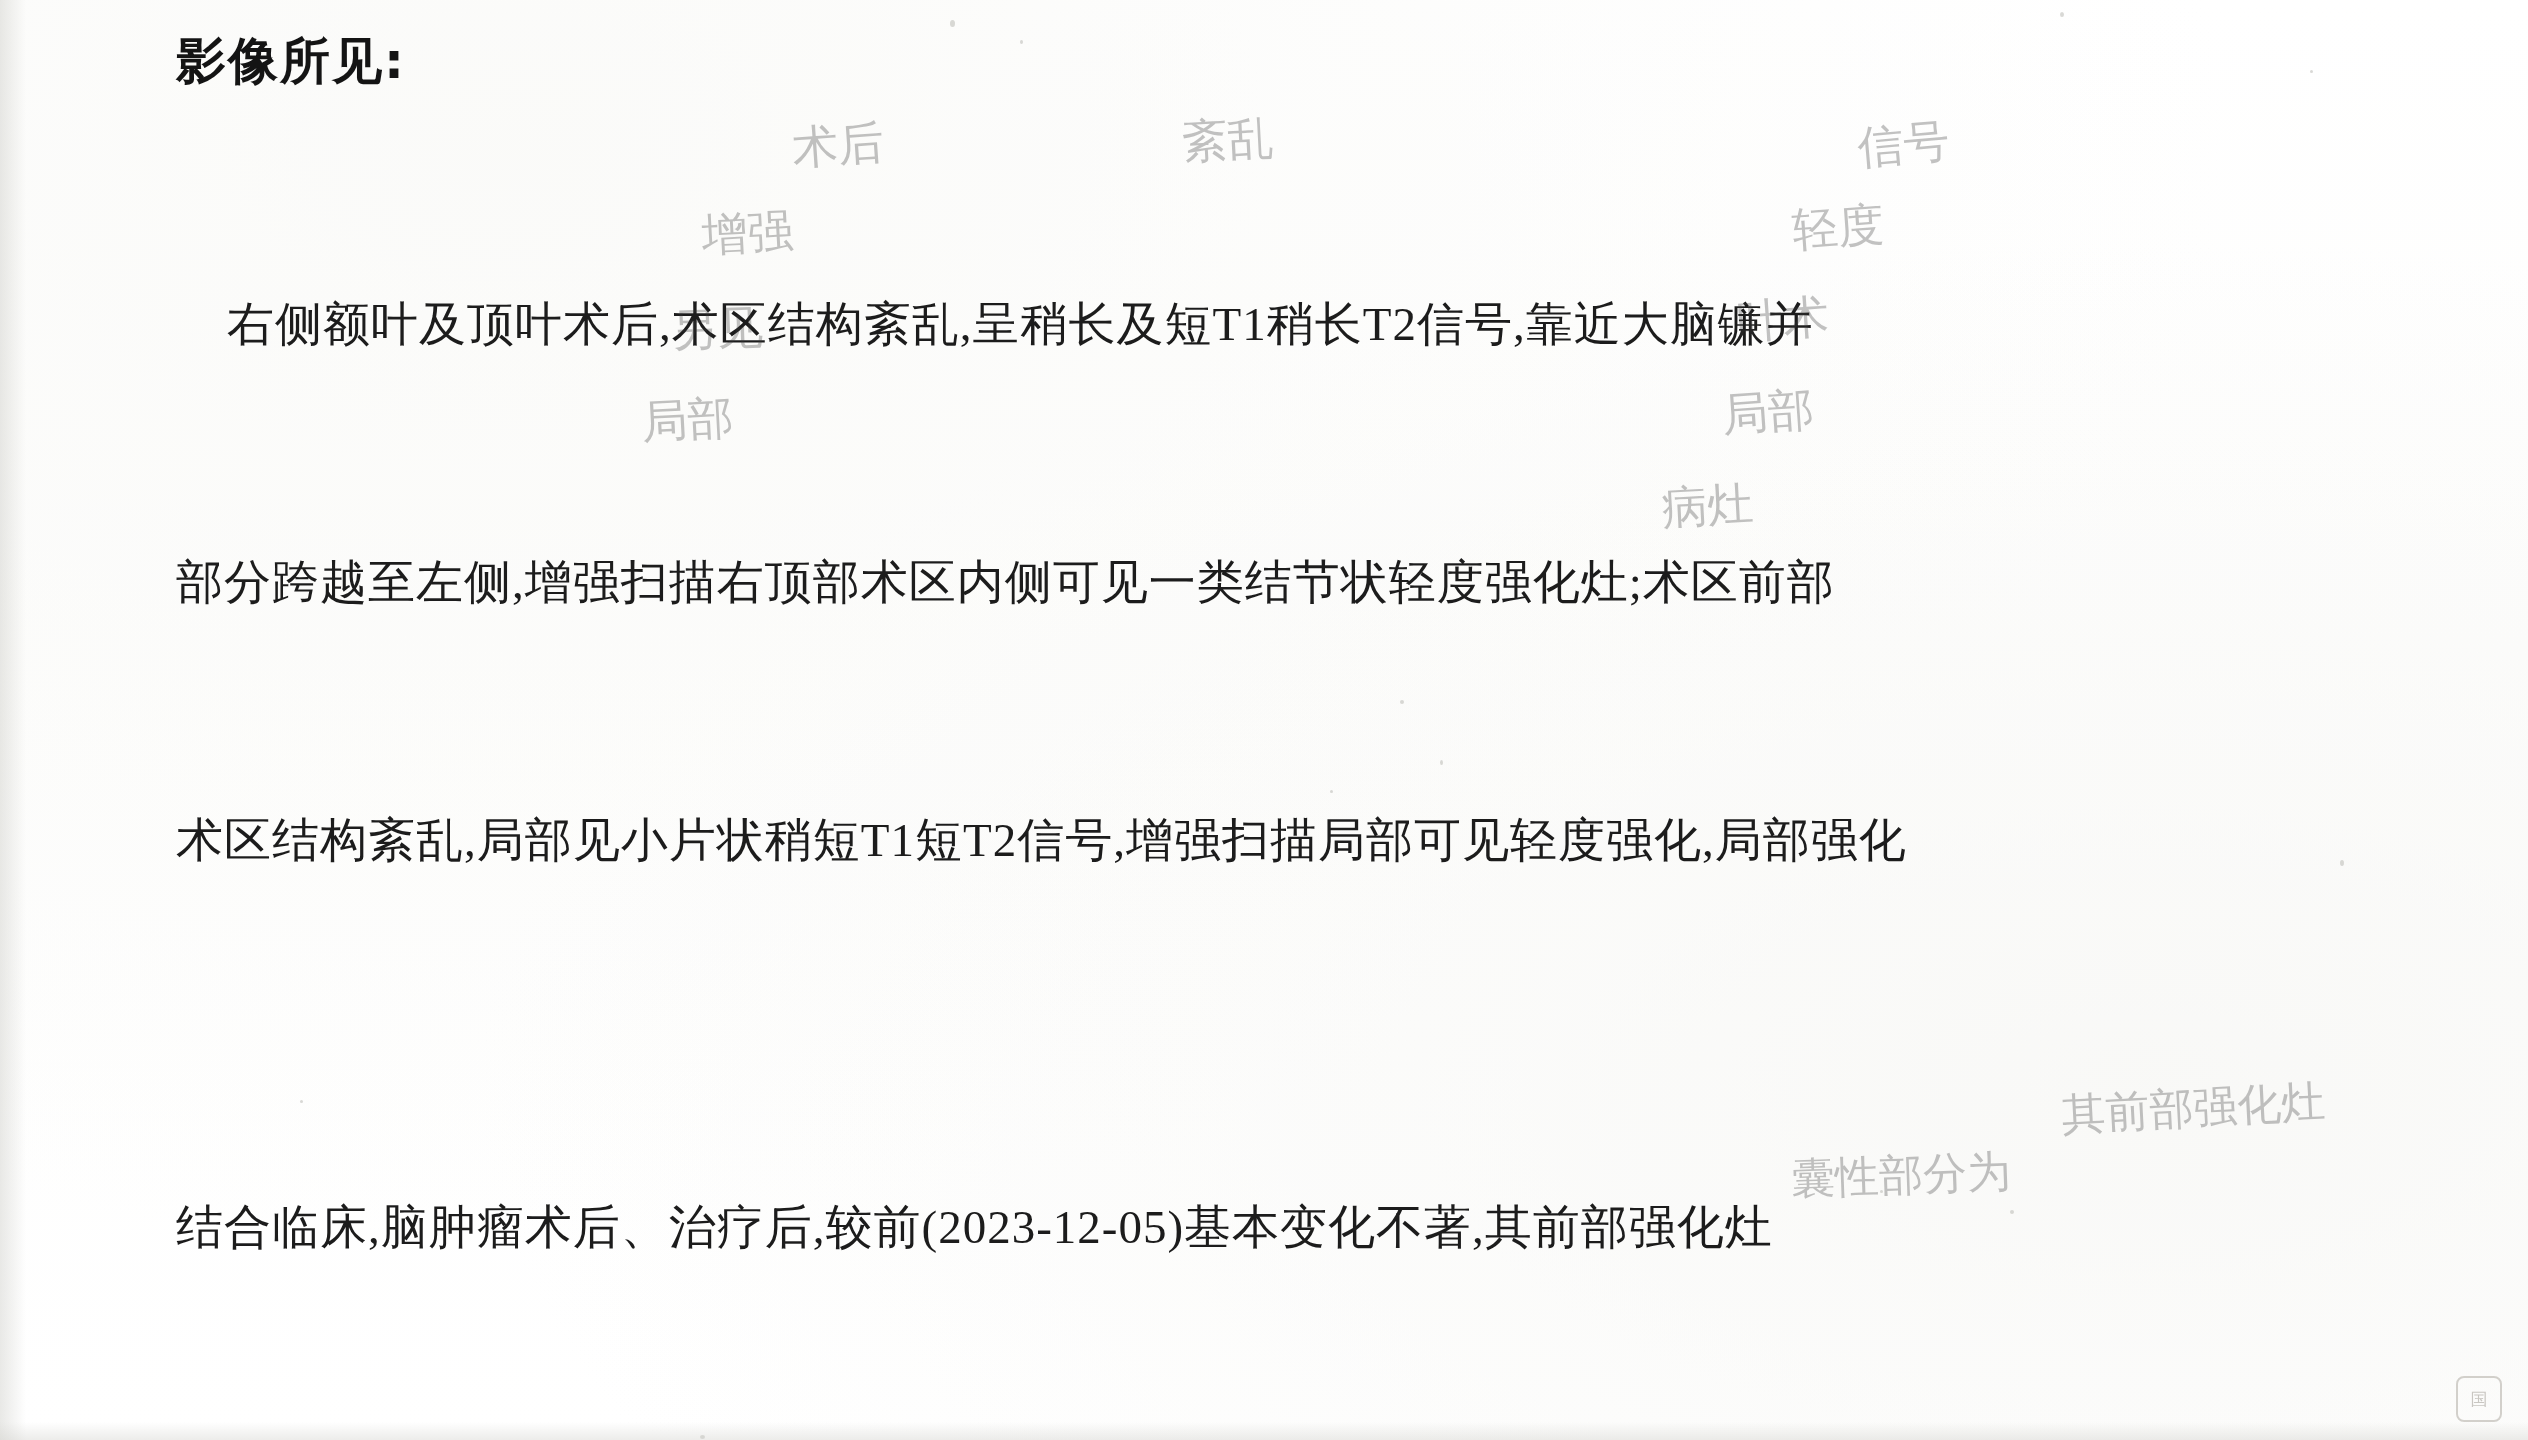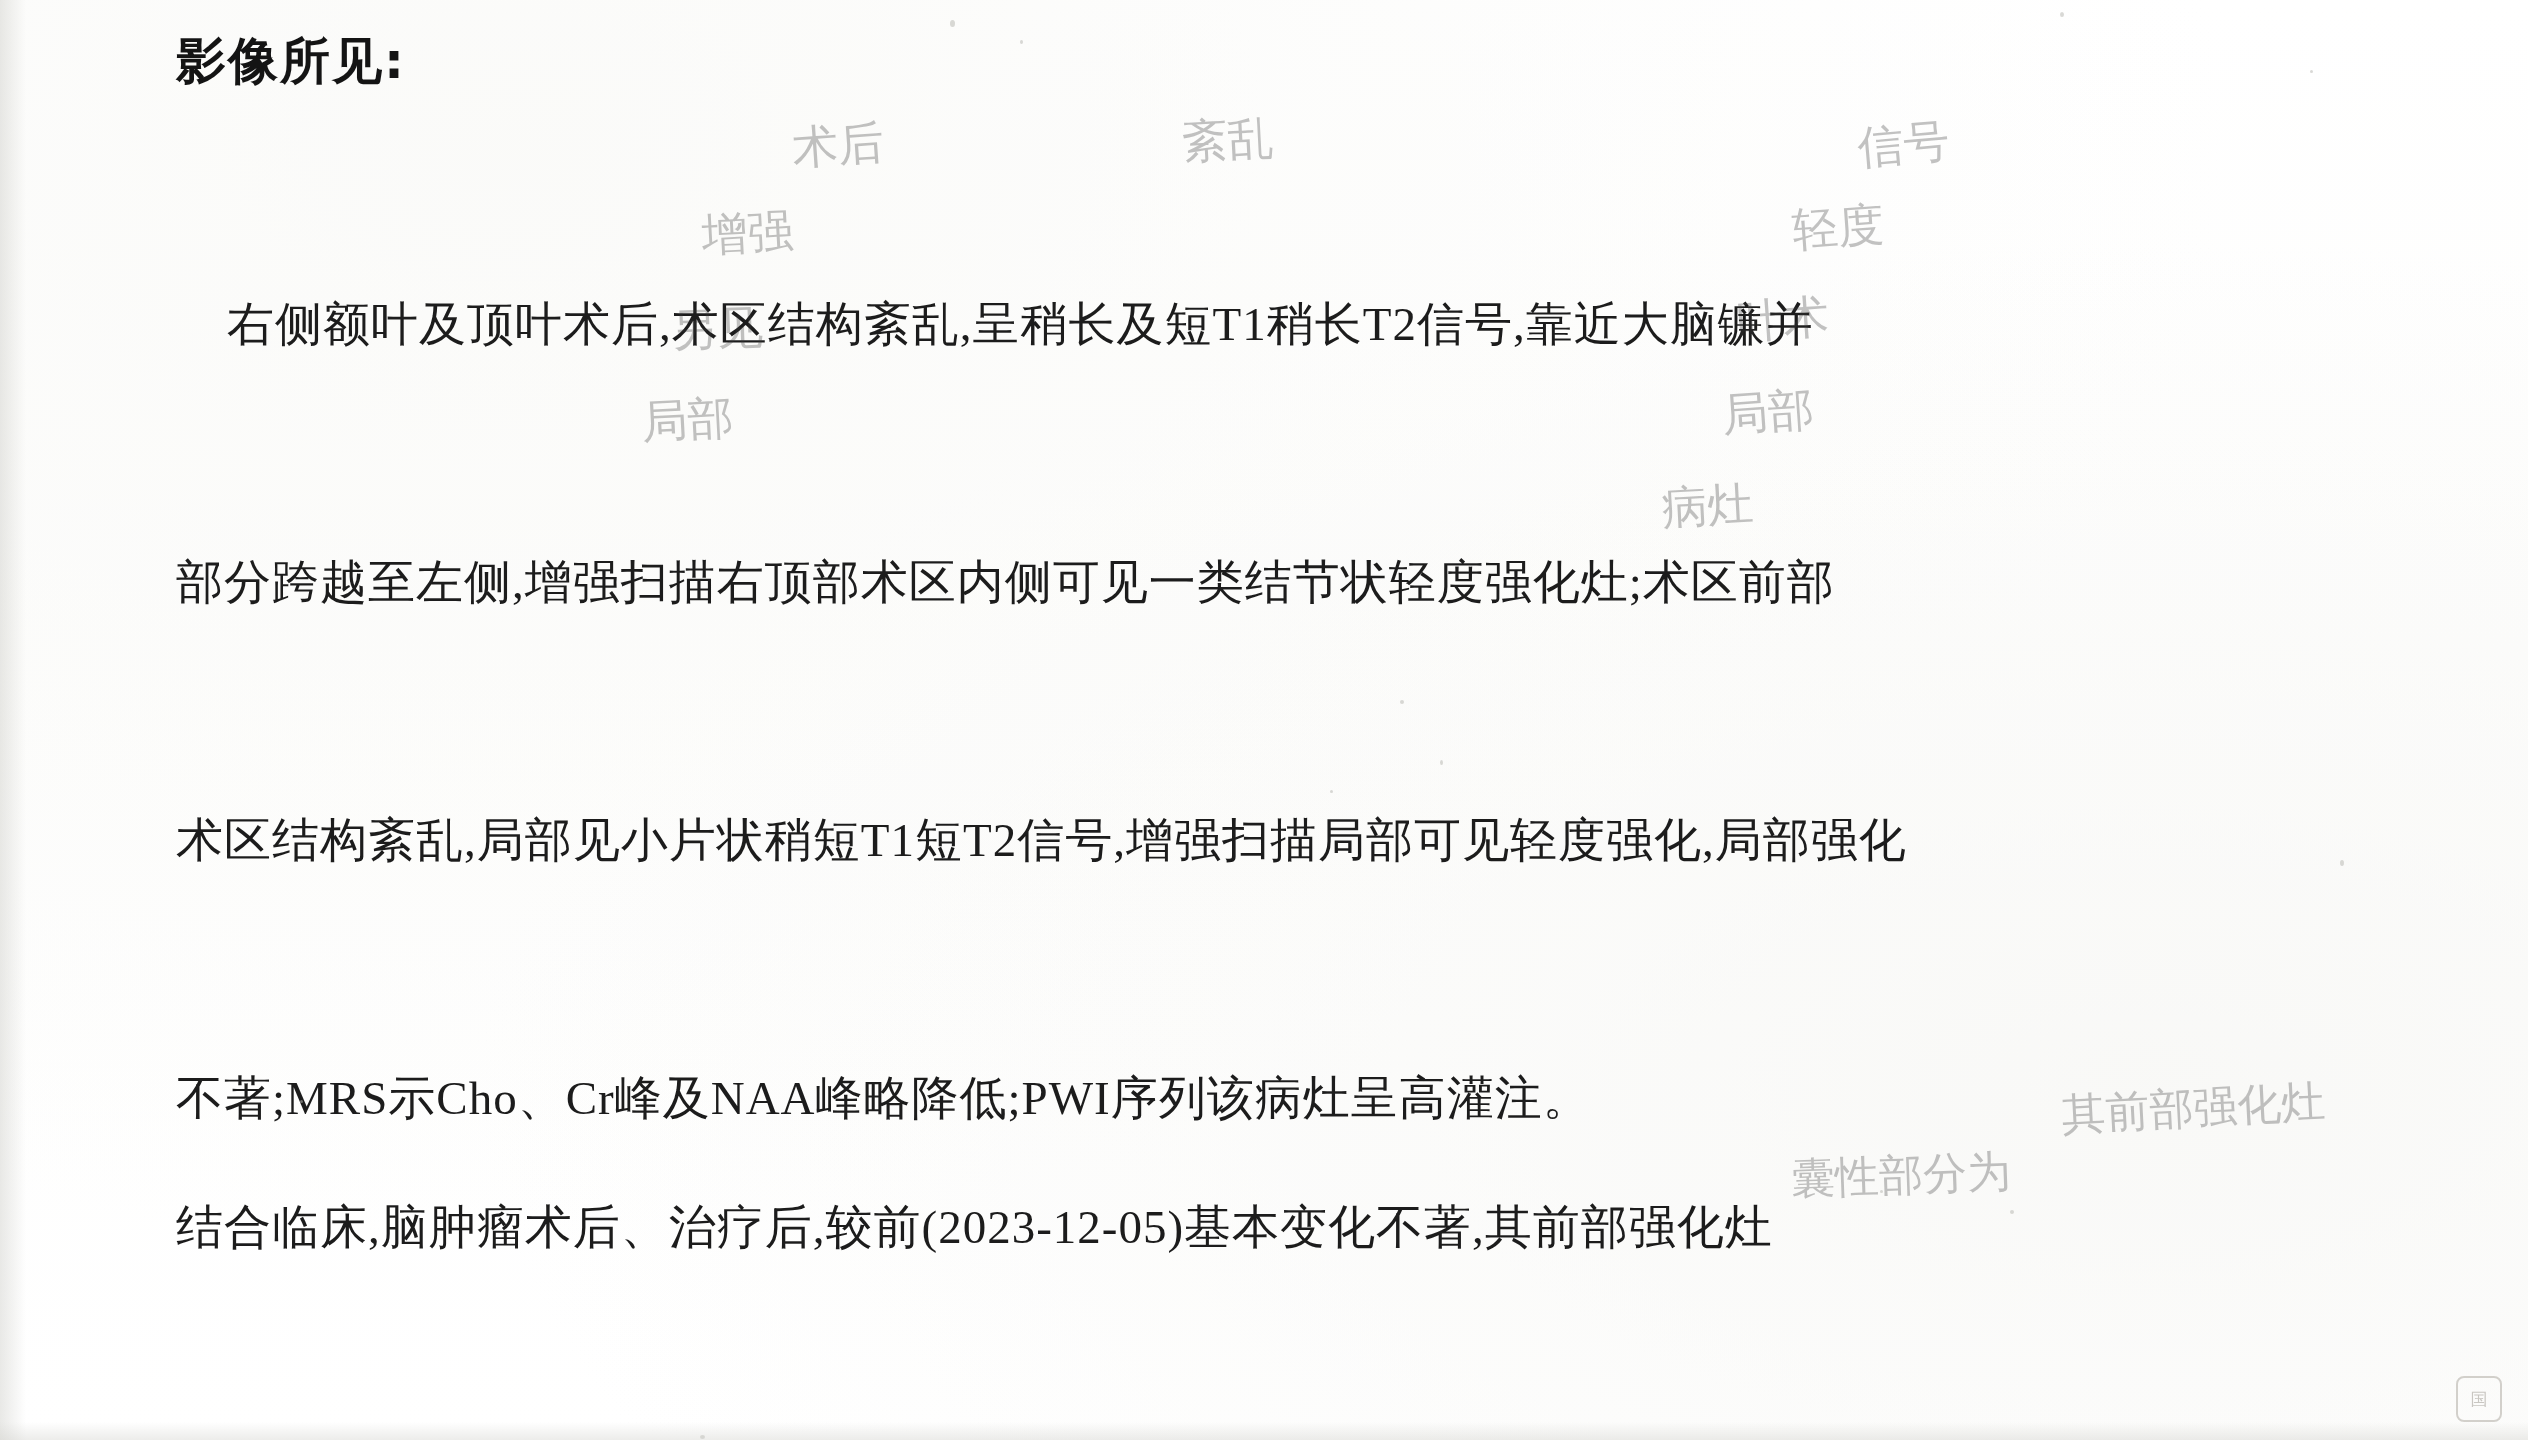--- a/index.html
+++ b/index.html
@@ -125,21 +125,20 @@
 <div class="scan-tint"></div>
 
 <div class="page">
 
   <div class="section" style="top: 28px;">
     <div class="section-heading">影像所见:</div>
     <div class="body-block" style="margin-top: 14px;">
       <span class="body-line">    右侧额叶及顶叶术后,术区结构紊乱,呈稍长及短T1稍长T2信号,靠近大脑镰并</span>
       <span class="body-line">部分跨越至左侧,增强扫描右顶部术区内侧可见一类结节状轻度强化灶;术区前部</span>
       <span class="body-line">术区结构紊乱,局部见小片状稍短T1短T2信号,增强扫描局部可见轻度强化,局部强化</span>
-      <span class="body-line">不著;MRS示Cho、Cr峰及NAA峰略降低;PWI序列该病灶呈高灌注。</span>
     </div>
   </div>
 
   <div class="section" style="top: 1000px;">
     <div class="body-block" style="margin-top: 12px;">
       <span class="body-line">结合临床,脑肿瘤术后、治疗后,较前(2023-12-05)基本变化不著,其前部强化灶</span>
       
       
     </div>
   </div>

